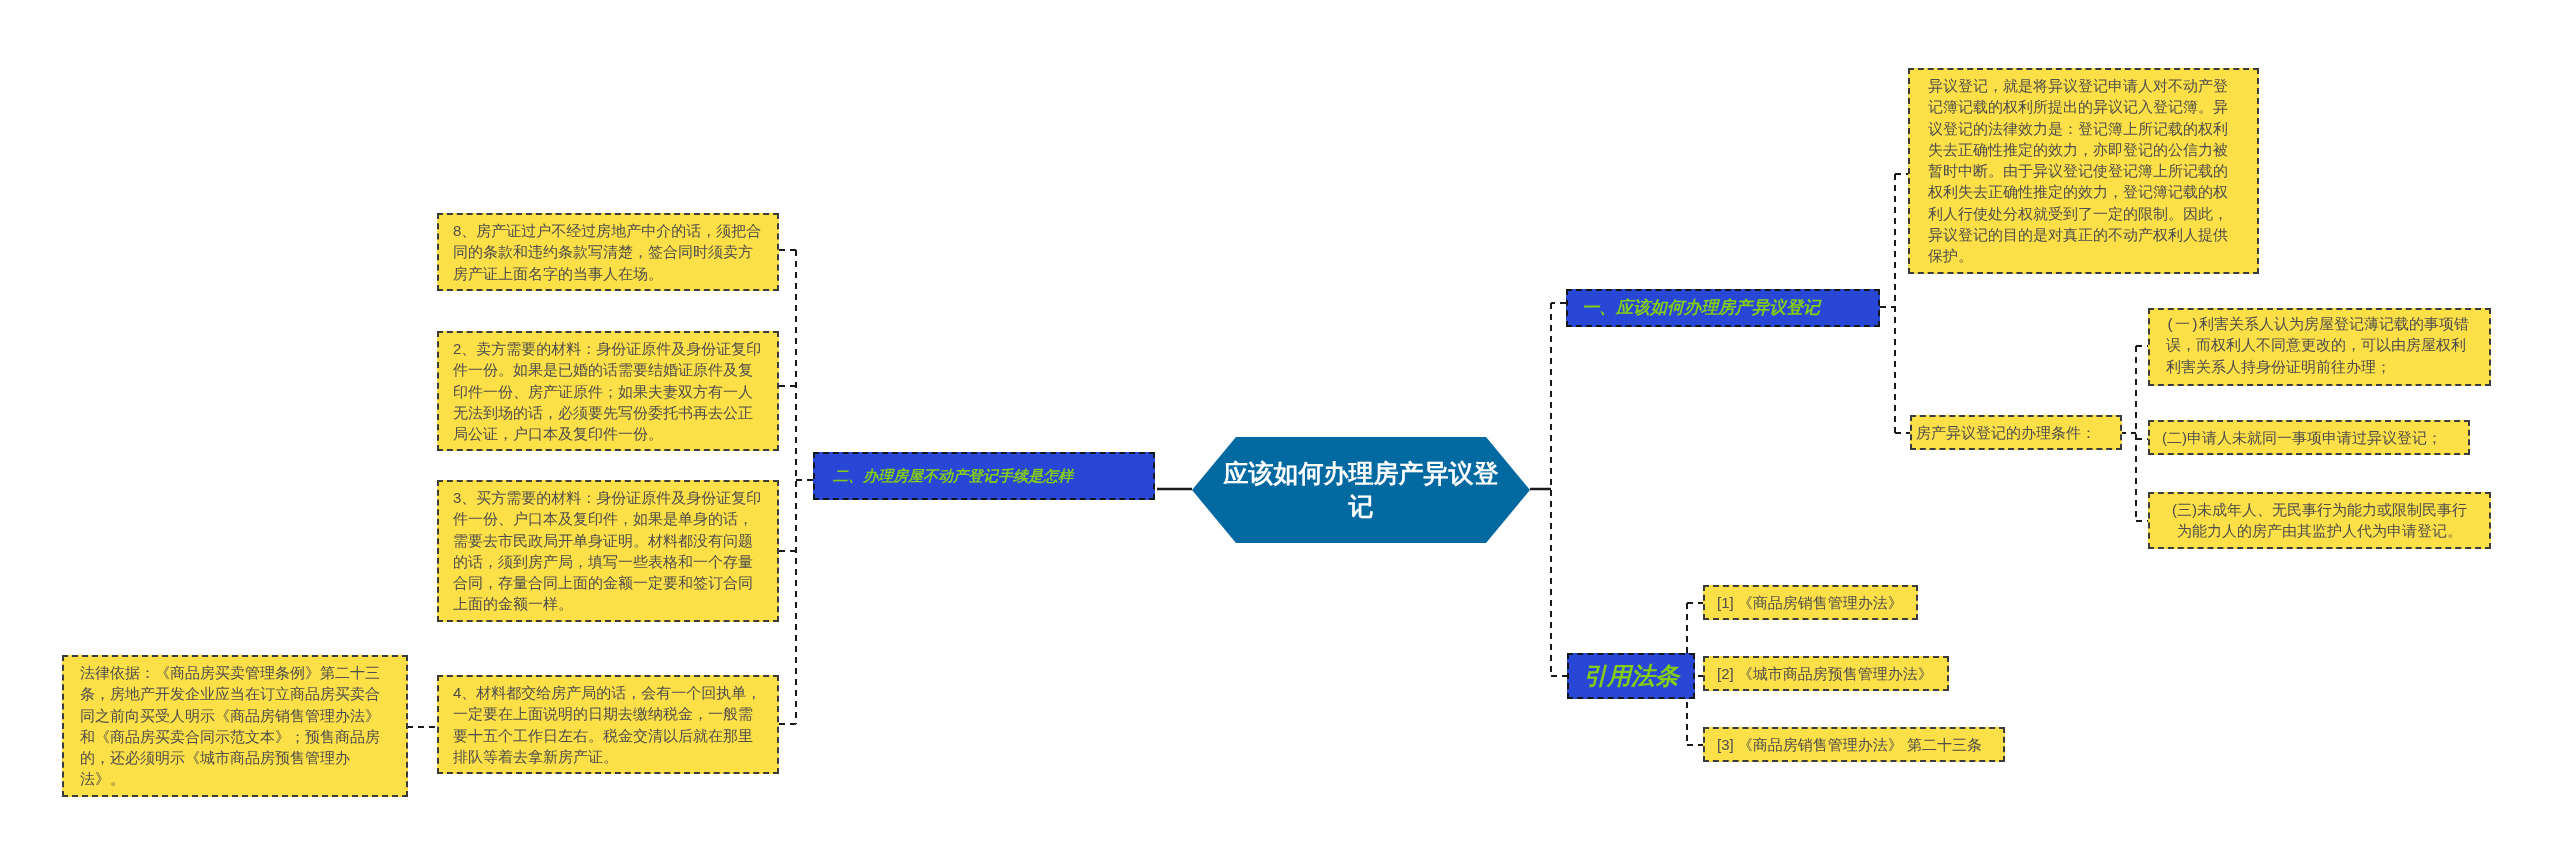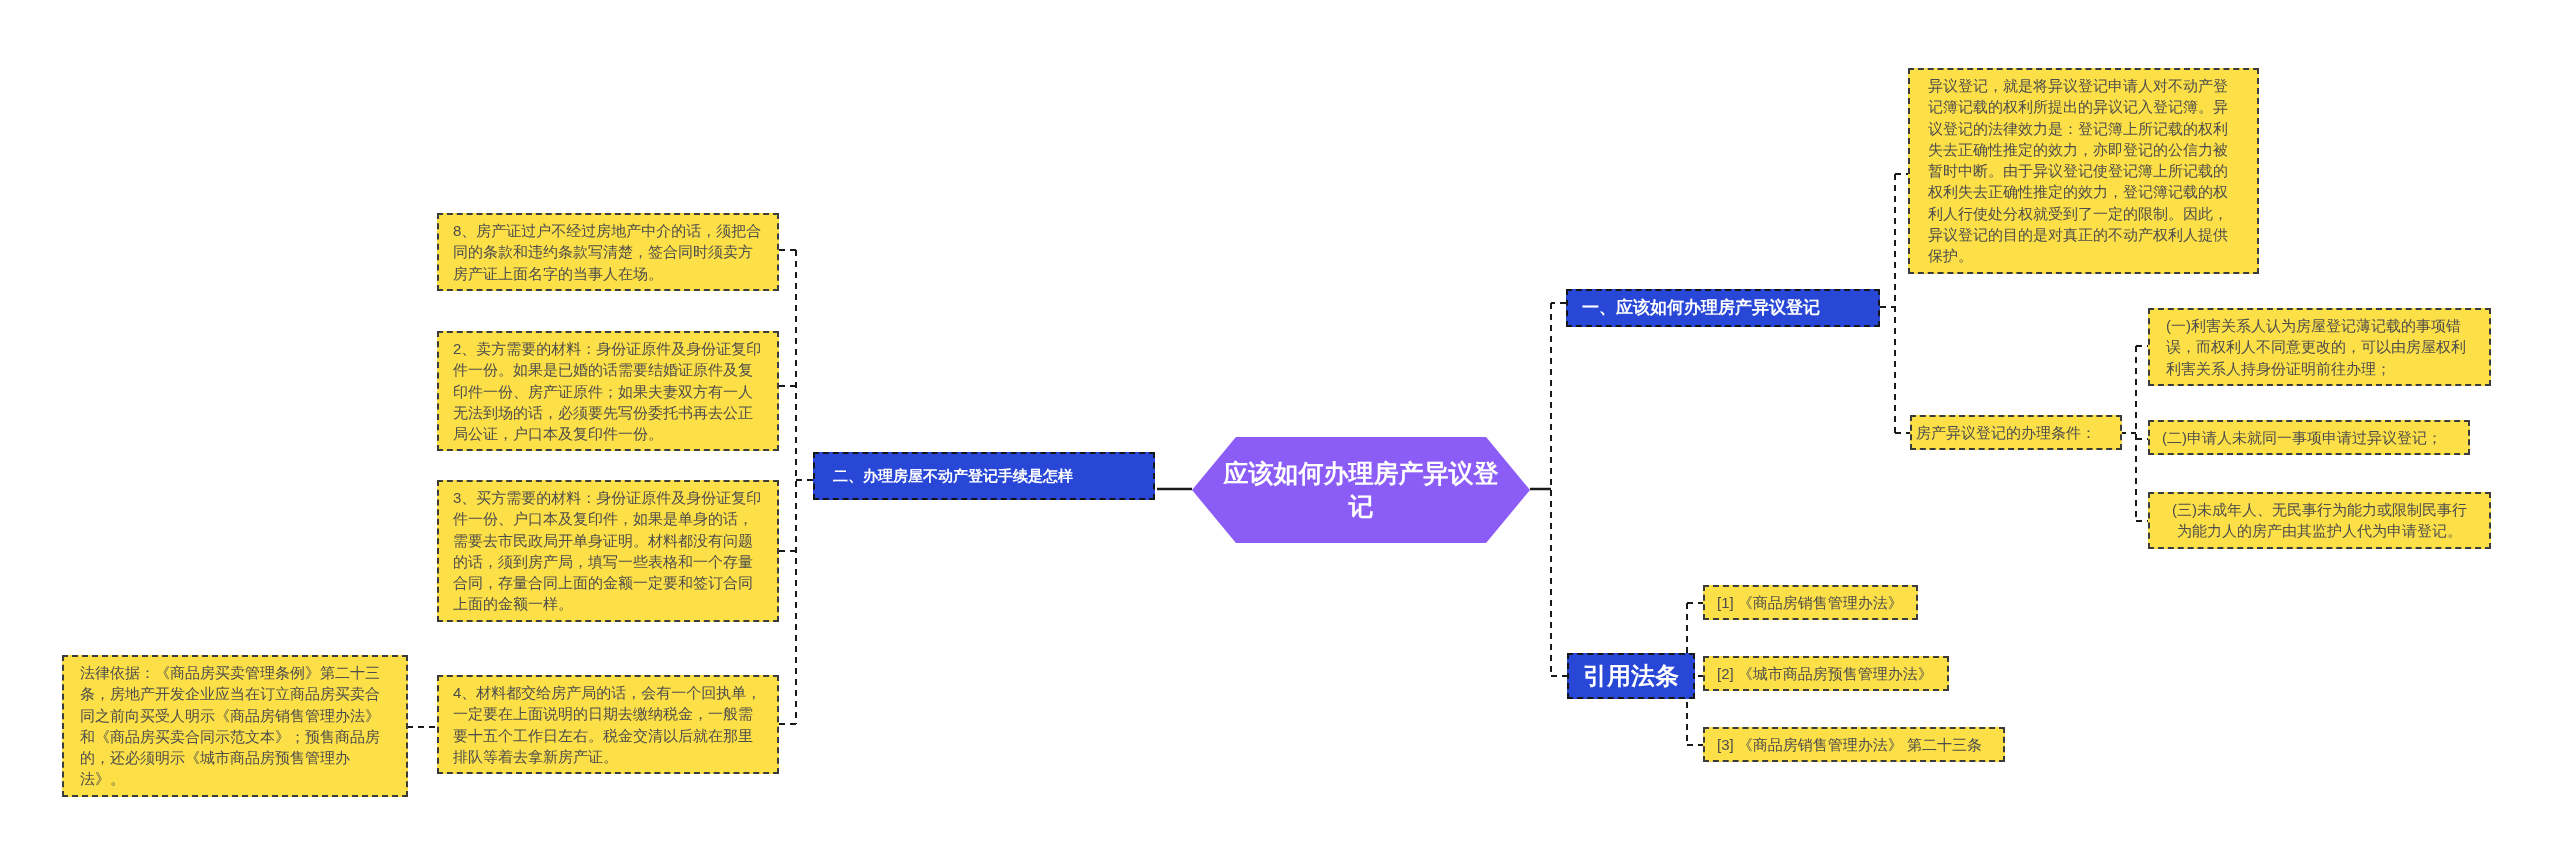--- a/index.html
+++ b/index.html
@@ -8,41 +8,42 @@
     font-family:"Liberation Sans","DejaVu Sans",sans-serif;overflow:hidden;
   }
   #connectors{position:absolute;left:0;top:0;width:2560px;height:867px;pointer-events:none;}
   .dashed-box{
     position:absolute;box-sizing:border-box;
     border:2px dashed #3b3b3b;background:#fde047;color:#4d4d4d;
     font-size:15px;line-height:21.3px;padding:5px 14px;
   }
   .blue-node{
     position:absolute;box-sizing:border-box;
-    background:#2847d6;color:#ffffff;border:2px dashed #15161a;
+    background:#2847d6;color:#84cc16;border:2px dashed #15161a;
     font-weight:bold;
+    font-style:italic;
   }
   #node-two{left:813px;top:452px;width:342px;font-size:15px;line-height:26px;padding:9px 18px;}
   #node-one{left:1566px;top:289px;width:314px;height:38px;font-size:17px;line-height:22px;padding:6px 14px;white-space:nowrap;}
   #node-citations{left:1567px;top:653px;height:46px;font-size:24px;line-height:25px;padding:8px 14px;white-space:nowrap;}
   #center-node{
     position:absolute;left:1192px;top:437px;width:338px;height:106px;
-    background:#8b5cf6;color:#ffffff;
+    background:#0369a1;color:#ffffff;
     clip-path:polygon(0% 50%,13% 0%,87% 0%,100% 50%,87% 100%,13% 100%);
     display:flex;align-items:center;justify-content:center;text-align:center;
     font-size:25px;line-height:33px;font-weight:600;padding:0 26px;box-sizing:border-box;
   }
   #step-1{left:437px;top:213px;width:342px;}
   #step-2{left:437px;top:331px;width:342px;}
   #step-3{left:437px;top:480px;width:342px;}
   #step-4{left:437px;top:675px;width:342px;}
   #legal-basis{left:62px;top:655px;width:346px;padding:5px 16px;}
   #definition{left:1908px;top:68px;width:351px;padding:5px 18px;}
   #cond-label{left:1910px;top:415px;width:212px;white-space:nowrap;padding:5px 4px;}
-  #cond-1{left:2148px;top:308px;width:343px;padding:5px 16px;}
+  #cond-1{left:2148px;top:308px;width:343px;padding:5px 16px;font-family:Liberation Mono, monospace;}
   #cond-2{left:2148px;top:420px;width:322px;white-space:nowrap;padding:5px 12px;}
   #cond-3{left:2148px;top:492px;width:343px;padding:5px 16px;text-align:center;}
   #cite-1{left:1703px;top:585px;width:215px;white-space:nowrap;padding:5px 12px;}
   #cite-2{left:1703px;top:656px;width:246px;white-space:nowrap;padding:5px 12px;}
   #cite-3{left:1703px;top:727px;width:302px;white-space:nowrap;padding:5px 12px;}
 </style>
 </head>
 <body>
 
 <svg id="connectors" viewBox="0 0 2560 867" xmlns="http://www.w3.org/2000/svg">

